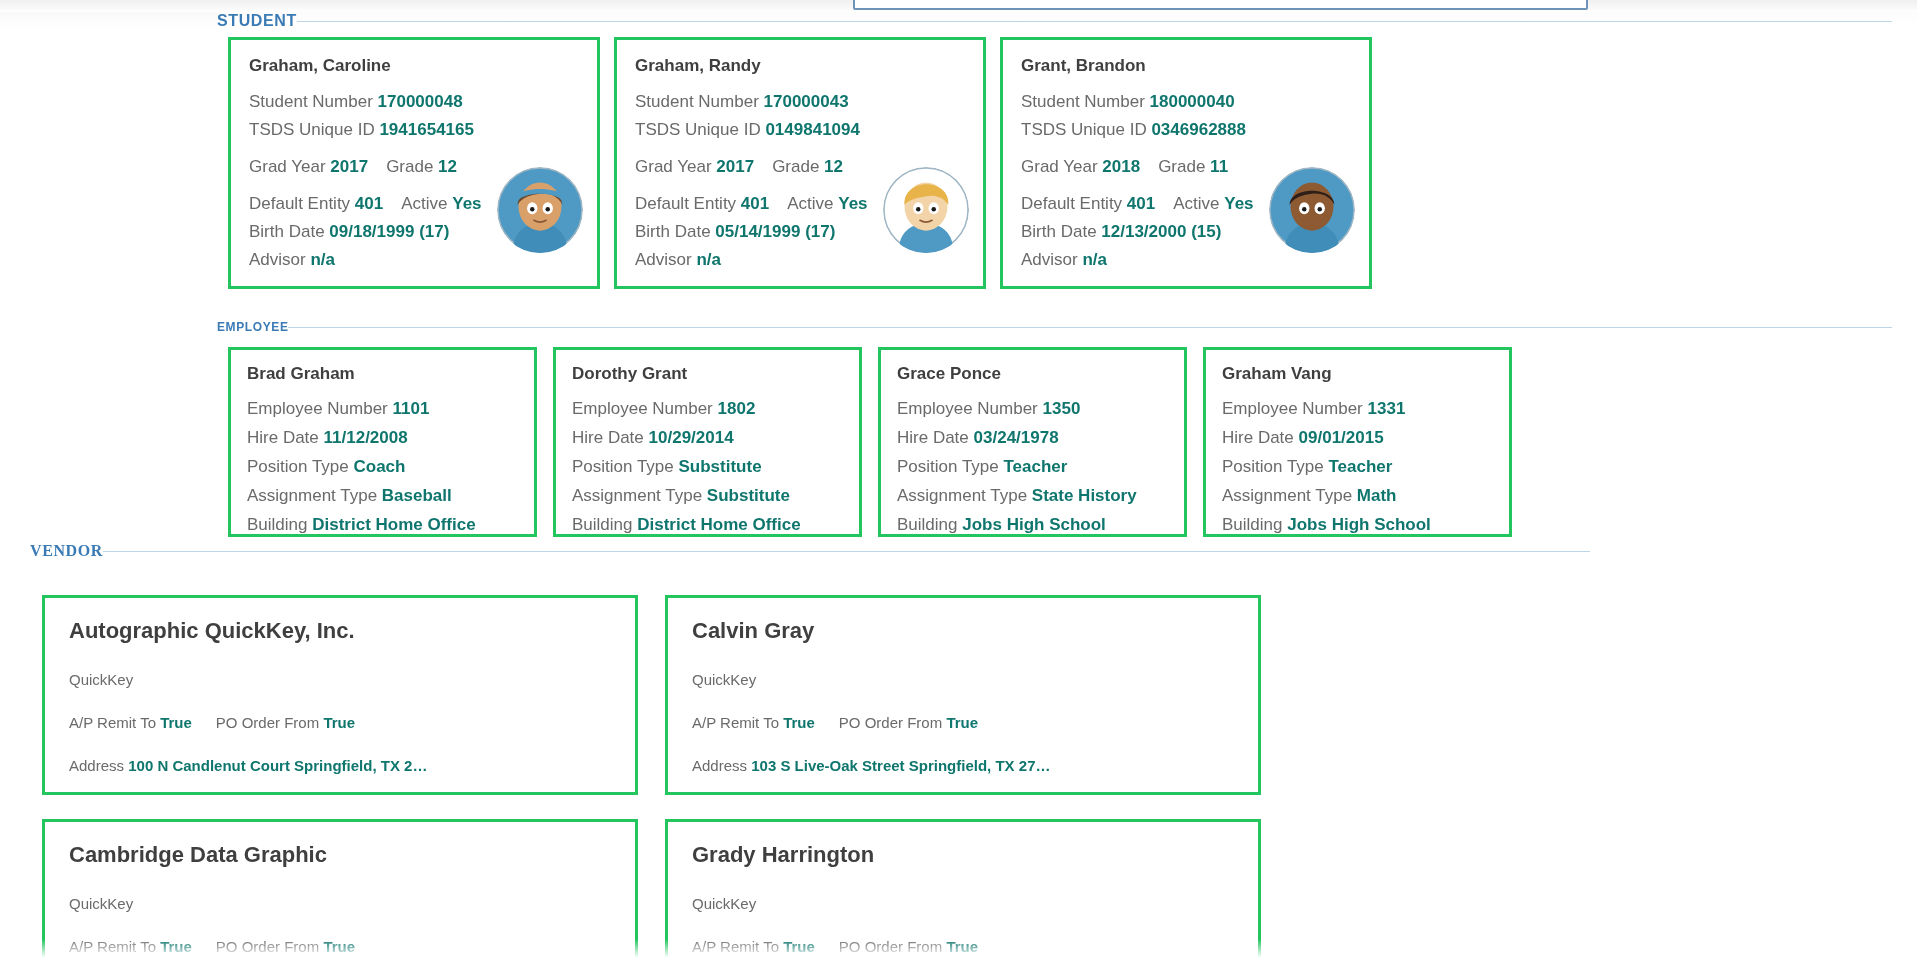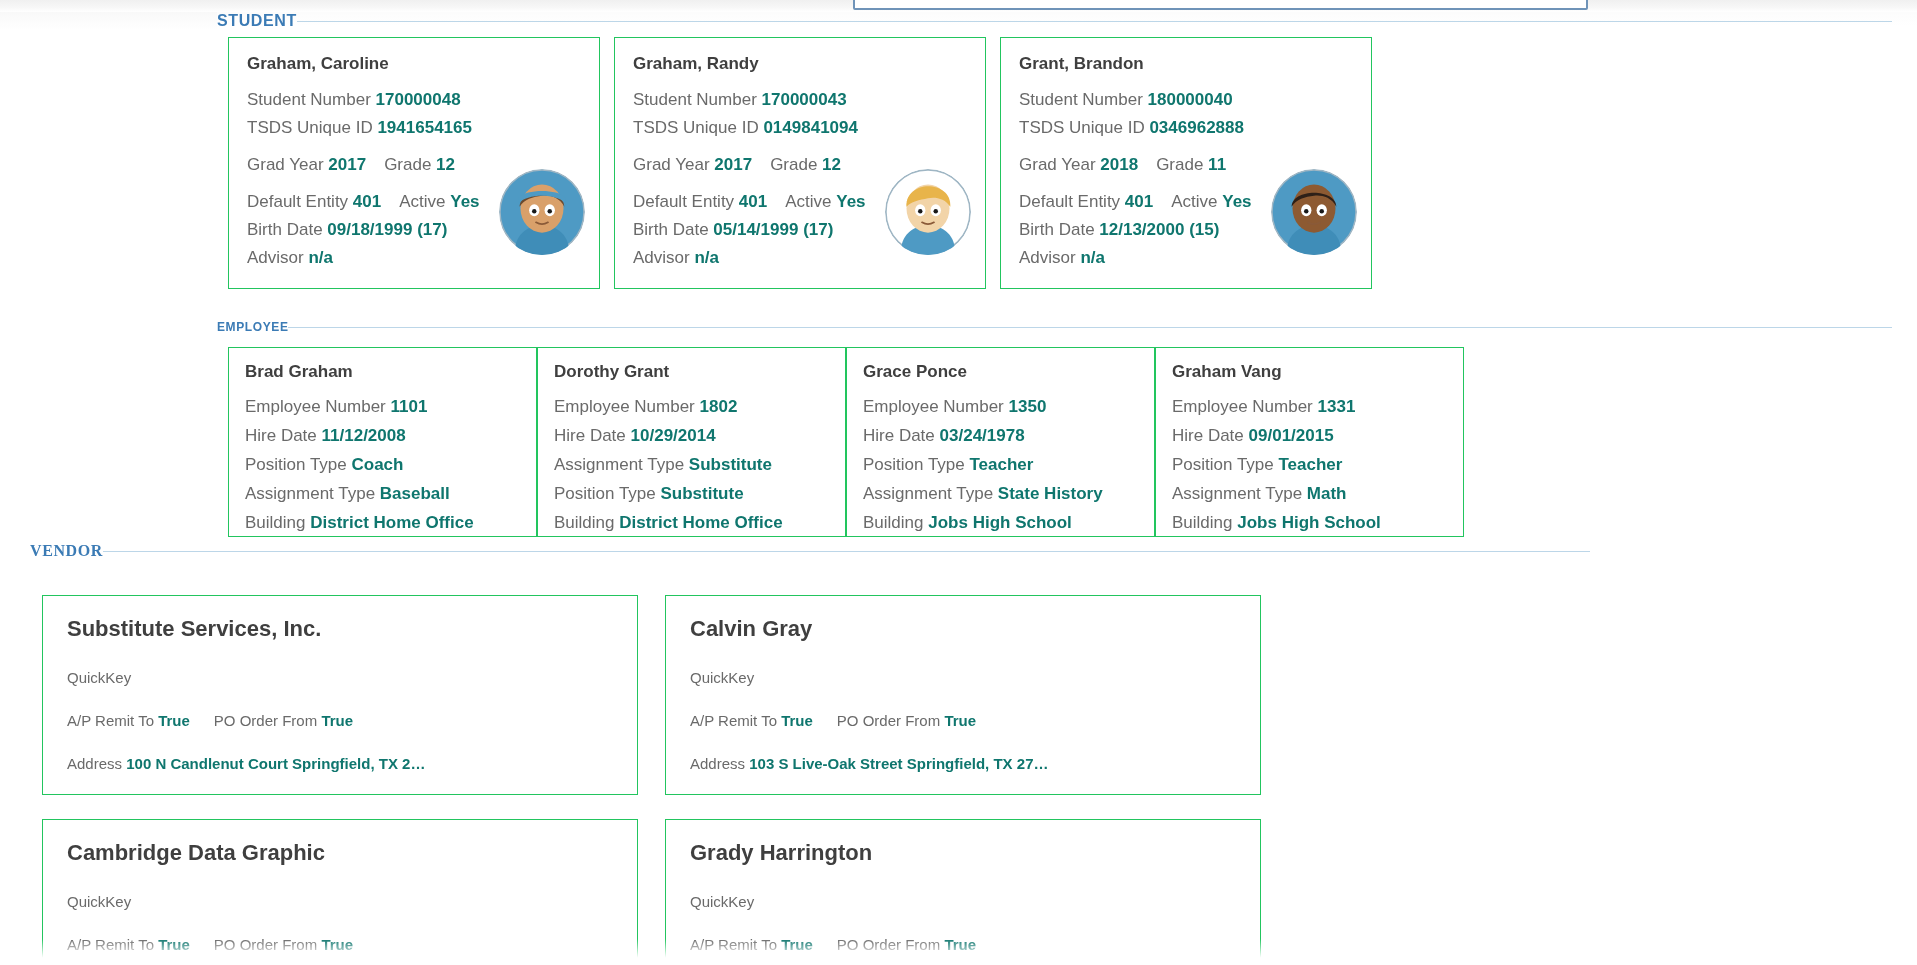--- a/index.html
+++ b/index.html
@@ -64,21 +64,21 @@
   #student-head {
     position: absolute;
     left: 217px; top: 12px;
     width: 1675px;
   }
   #student-head .label { font-size: 16px; }
 
   
   .card {
     background: #ffffff;
-    border: 1px solid #22c55e;
+    border: 3px solid #22c55e;
     position: relative;
   }
 
   .name {
     font-weight: bold;
     color: #3f3f3f;
     font-size: 17px;
   }
   .row {
     color: #6a6a6a;
@@ -117,21 +117,21 @@
     position: absolute;
     left: 217px; top: 320px;
     width: 1675px;
   }
   #employee-head .label { font-size: 12px; }
 
   #employee-cards {
     position: absolute;
     left: 228px; top: 347px;
     display: flex;
-    gap: 0;
+    gap: 16px;
   }
   .emp-card {
     width: 309px;
     height: 190px;
     padding: 14px 16px 0 16px;
     overflow: hidden;
   }
   .emp-card .name { margin-bottom: 10px; }
   .emp-card .row { line-height: 29px; }
 
@@ -274,22 +274,22 @@
       <div class="row"><span>Employee Number</span> <b>1101</b></div>
       <div class="row"><span>Hire Date</span> <b>11/12/2008</b></div>
       <div class="row"><span>Position Type</span> <b>Coach</b></div>
       <div class="row"><span>Assignment Type</span> <b>Baseball</b></div>
       <div class="row"><span>Building</span> <b>District Home Office</b></div>
     </div>
     <div class="card emp-card">
       <div class="name">Dorothy Grant</div>
       <div class="row"><span>Employee Number</span> <b>1802</b></div>
       <div class="row"><span>Hire Date</span> <b>10/29/2014</b></div>
+      <div class="row"><span>Position Type</span> <b>Substitute</b></div>
       <div class="row"><span>Assignment Type</span> <b>Substitute</b></div>
-      <div class="row"><span>Position Type</span> <b>Substitute</b></div>
       <div class="row"><span>Building</span> <b>District Home Office</b></div>
     </div>
     <div class="card emp-card">
       <div class="name">Grace Ponce</div>
       <div class="row"><span>Employee Number</span> <b>1350</b></div>
       <div class="row"><span>Hire Date</span> <b>03/24/1978</b></div>
       <div class="row"><span>Position Type</span> <b>Teacher</b></div>
       <div class="row"><span>Assignment Type</span> <b>State History</b></div>
       <div class="row"><span>Building</span> <b>Jobs High School</b></div>
     </div>
@@ -303,21 +303,21 @@
     </div>
   </div>
 
 <div id="vendor-head" class="sect-head">
   <span class="label">VENDOR</span>
   <span class="rule"></span>
 </div>
 
 <div id="vendor-cards">
     <div class="card vendor-card">
-      <div class="name">Substitute Services, Inc.</div>
+      <div class="name">Autographic QuickKey, Inc.</div>
       <div class="row">QuickKey</div>
       <div class="row"><span>A/P Remit To</span> <b>True</b><span class="gap"></span><span>PO Order From</span> <b>True</b></div>
       <div class="row"><span>Address</span> <b>100 N Candlenut Court Springfield, TX 2…</b></div>
     </div>
     <div class="card vendor-card">
       <div class="name">Calvin Gray</div>
       <div class="row">QuickKey</div>
       <div class="row"><span>A/P Remit To</span> <b>True</b><span class="gap"></span><span>PO Order From</span> <b>True</b></div>
       <div class="row"><span>Address</span> <b>103 S Live-Oak Street Springfield, TX 27…</b></div>
     </div>

